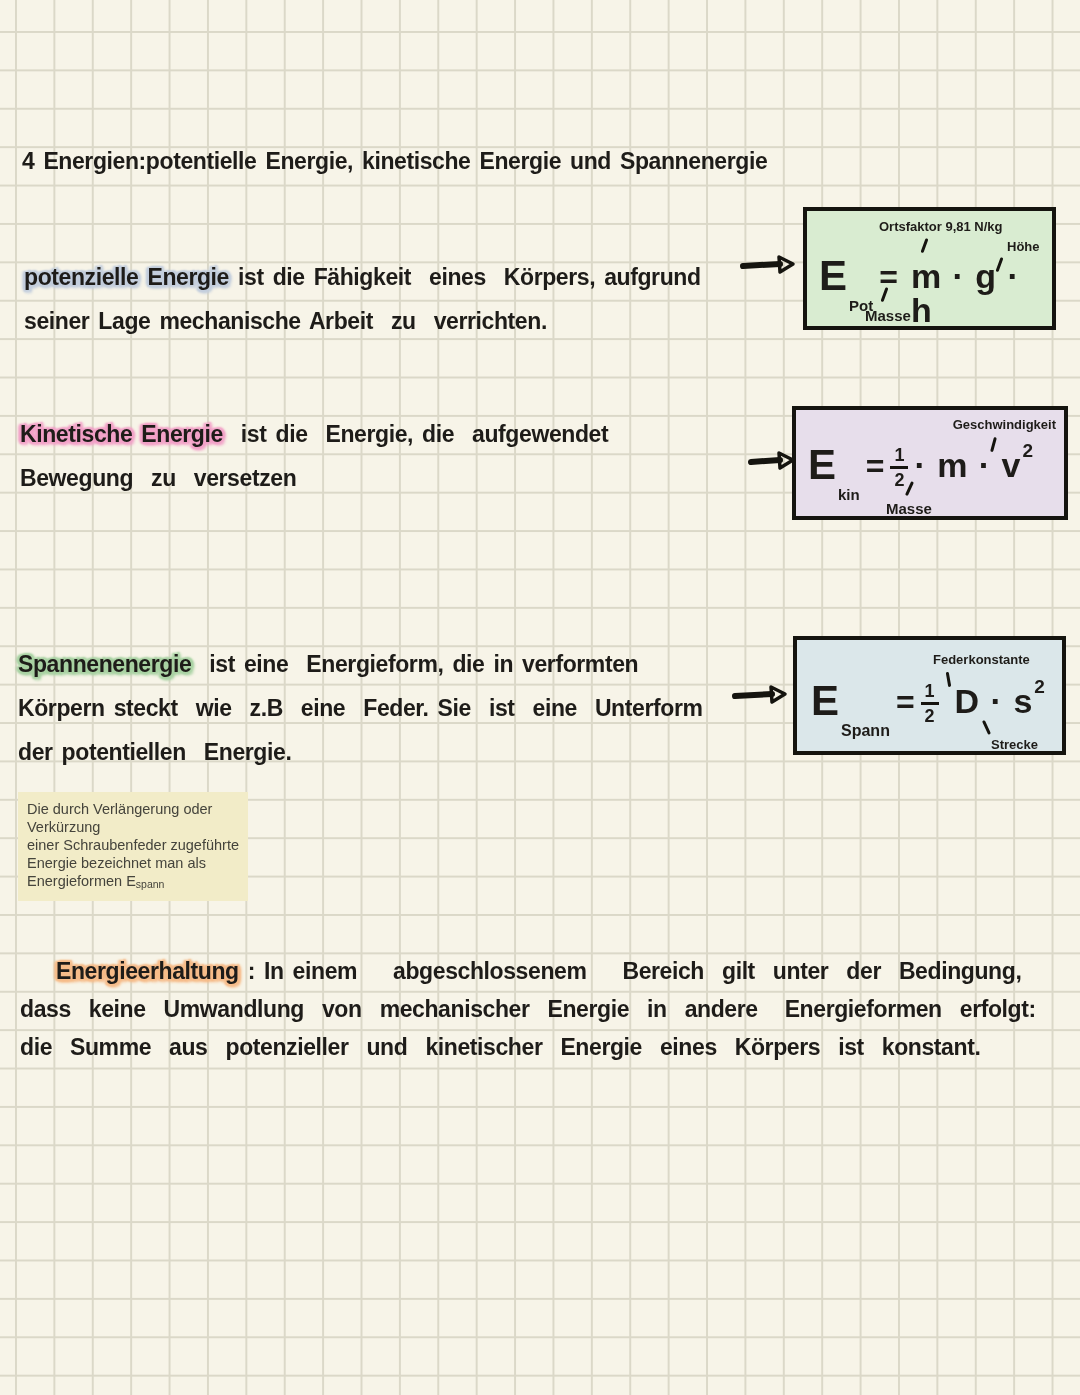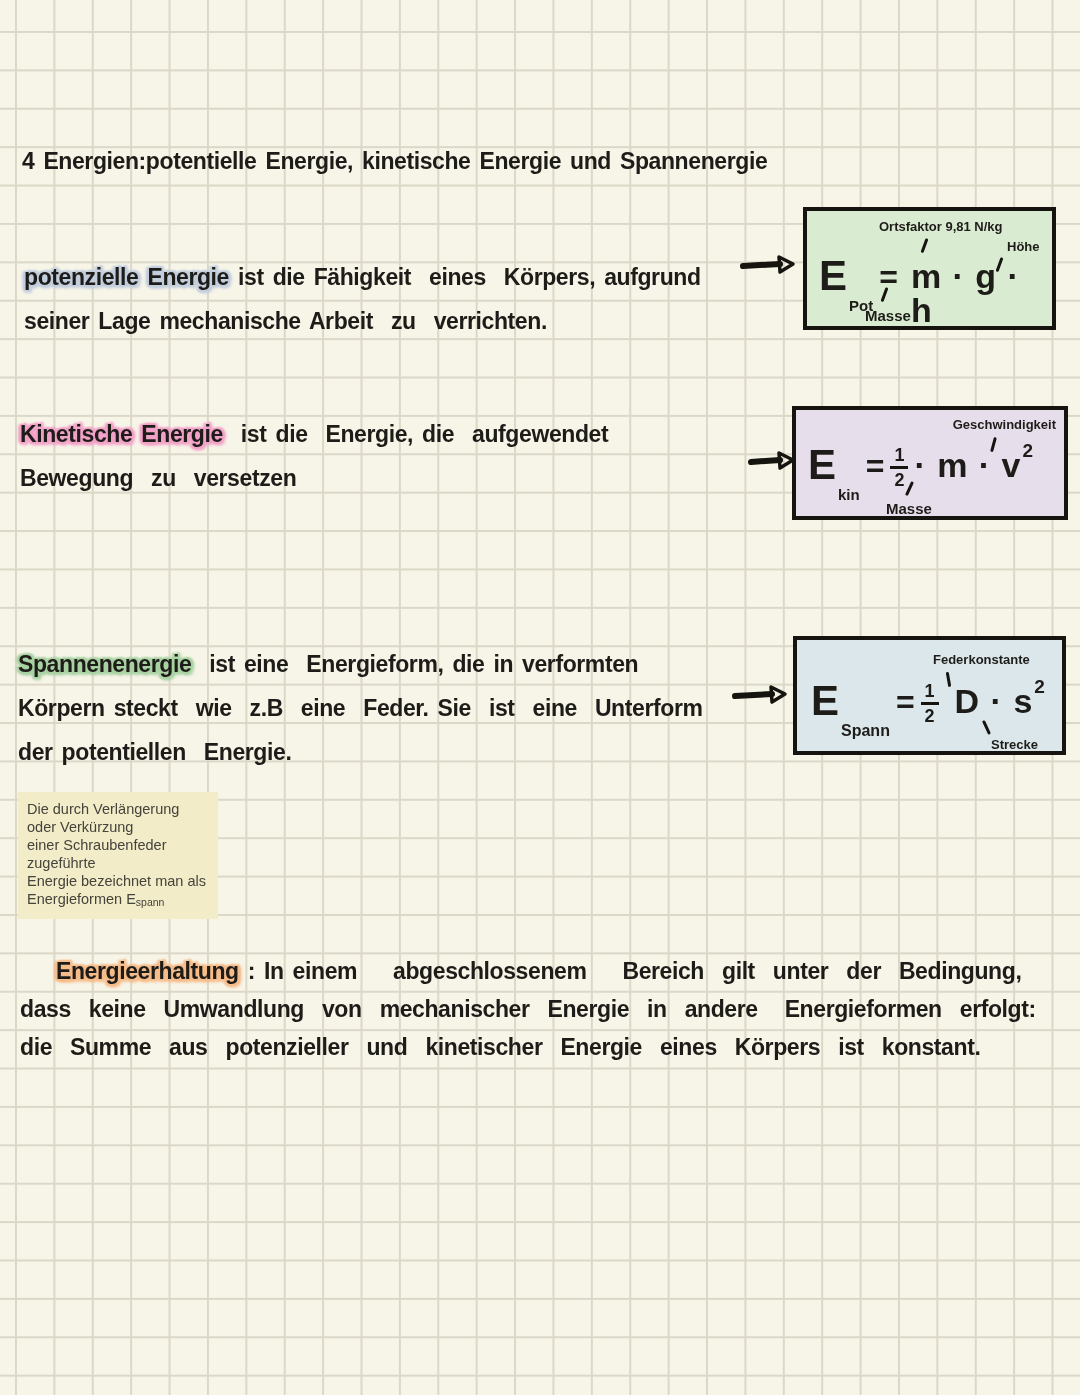--- a/index.html
+++ b/index.html
@@ -44,21 +44,21 @@
   .feq{font-size:32px;font-weight:700;line-height:1;margin:6px 6px 0 6px;}
   .frac{display:inline-flex;flex-direction:column;align-items:center;font-size:18px;font-weight:700;line-height:1;margin-top:2px;}
   .frac .num{border-bottom:3px solid #15140f;padding:0 4px 2px 4px;}
   .frac .den{padding-top:2px;}
   .fmid{font-size:34px;font-weight:700;line-height:1;margin:4px 0 0 6px;letter-spacing:1px;}
   .fexp{font-size:19px;font-weight:700;margin-top:-4px;margin-left:1px;}
   .ann{position:absolute;font-size:13px;font-weight:700;white-space:nowrap;letter-spacing:0;}
   .tick{position:absolute;width:2.5px;height:15px;background:#15140f;border-radius:2px;}
   .arrow{position:absolute;}
   .note{
-    position:absolute;left:18px;top:792px;width:200px;box-sizing:border-box;
+    position:absolute;left:18px;top:792px;width:230px;box-sizing:border-box;
     padding:8px 6px 8px 9px;background:var(--note-bg,#f2ecc8);
     font-size:14.5px;line-height:18px;font-weight:400;color:#45443c;
     letter-spacing:0;
   }
   .notesub{font-size:10.5px;vertical-align:-2px;}
 </style>
 </head>
 <body>
 
 <div class="page" style="--page-bg: #f7f4e8; --grid-line: #dbd8c8;">

